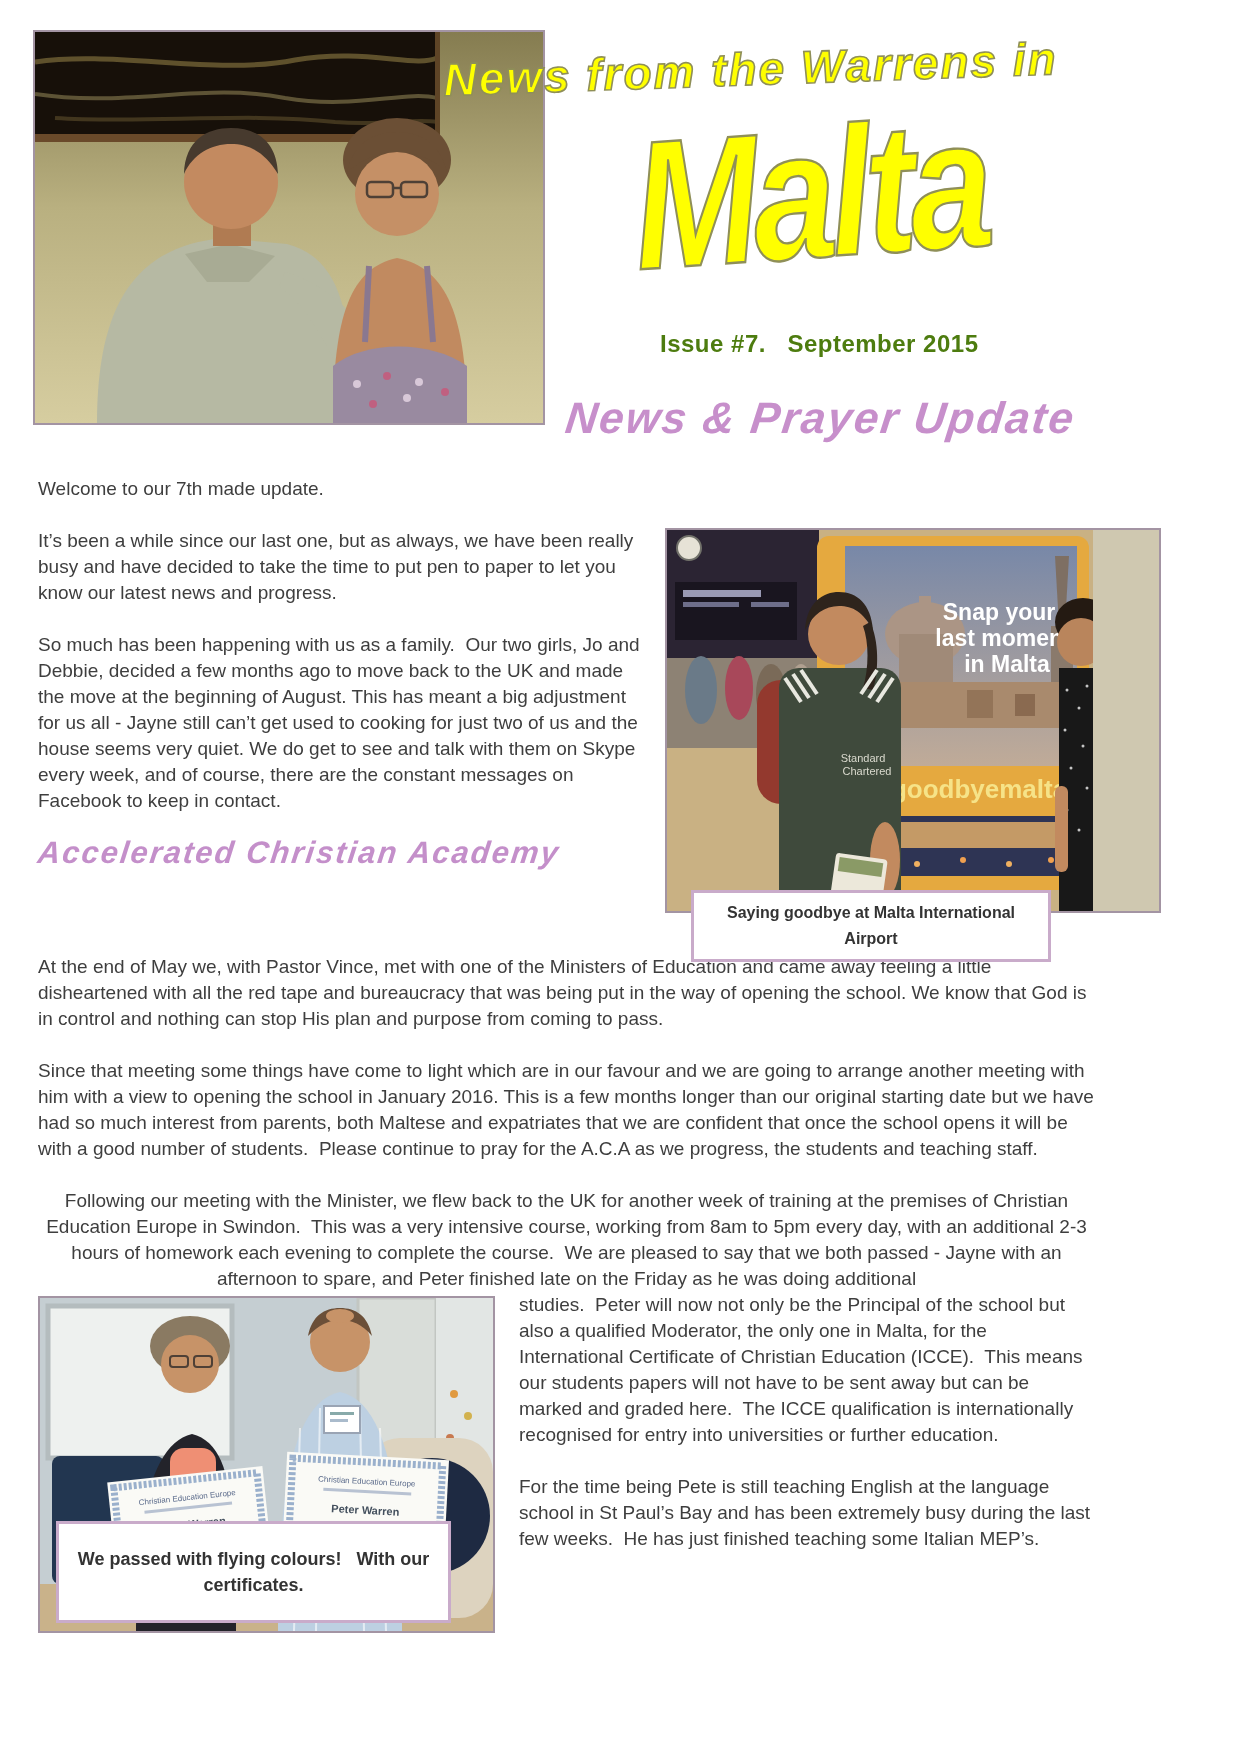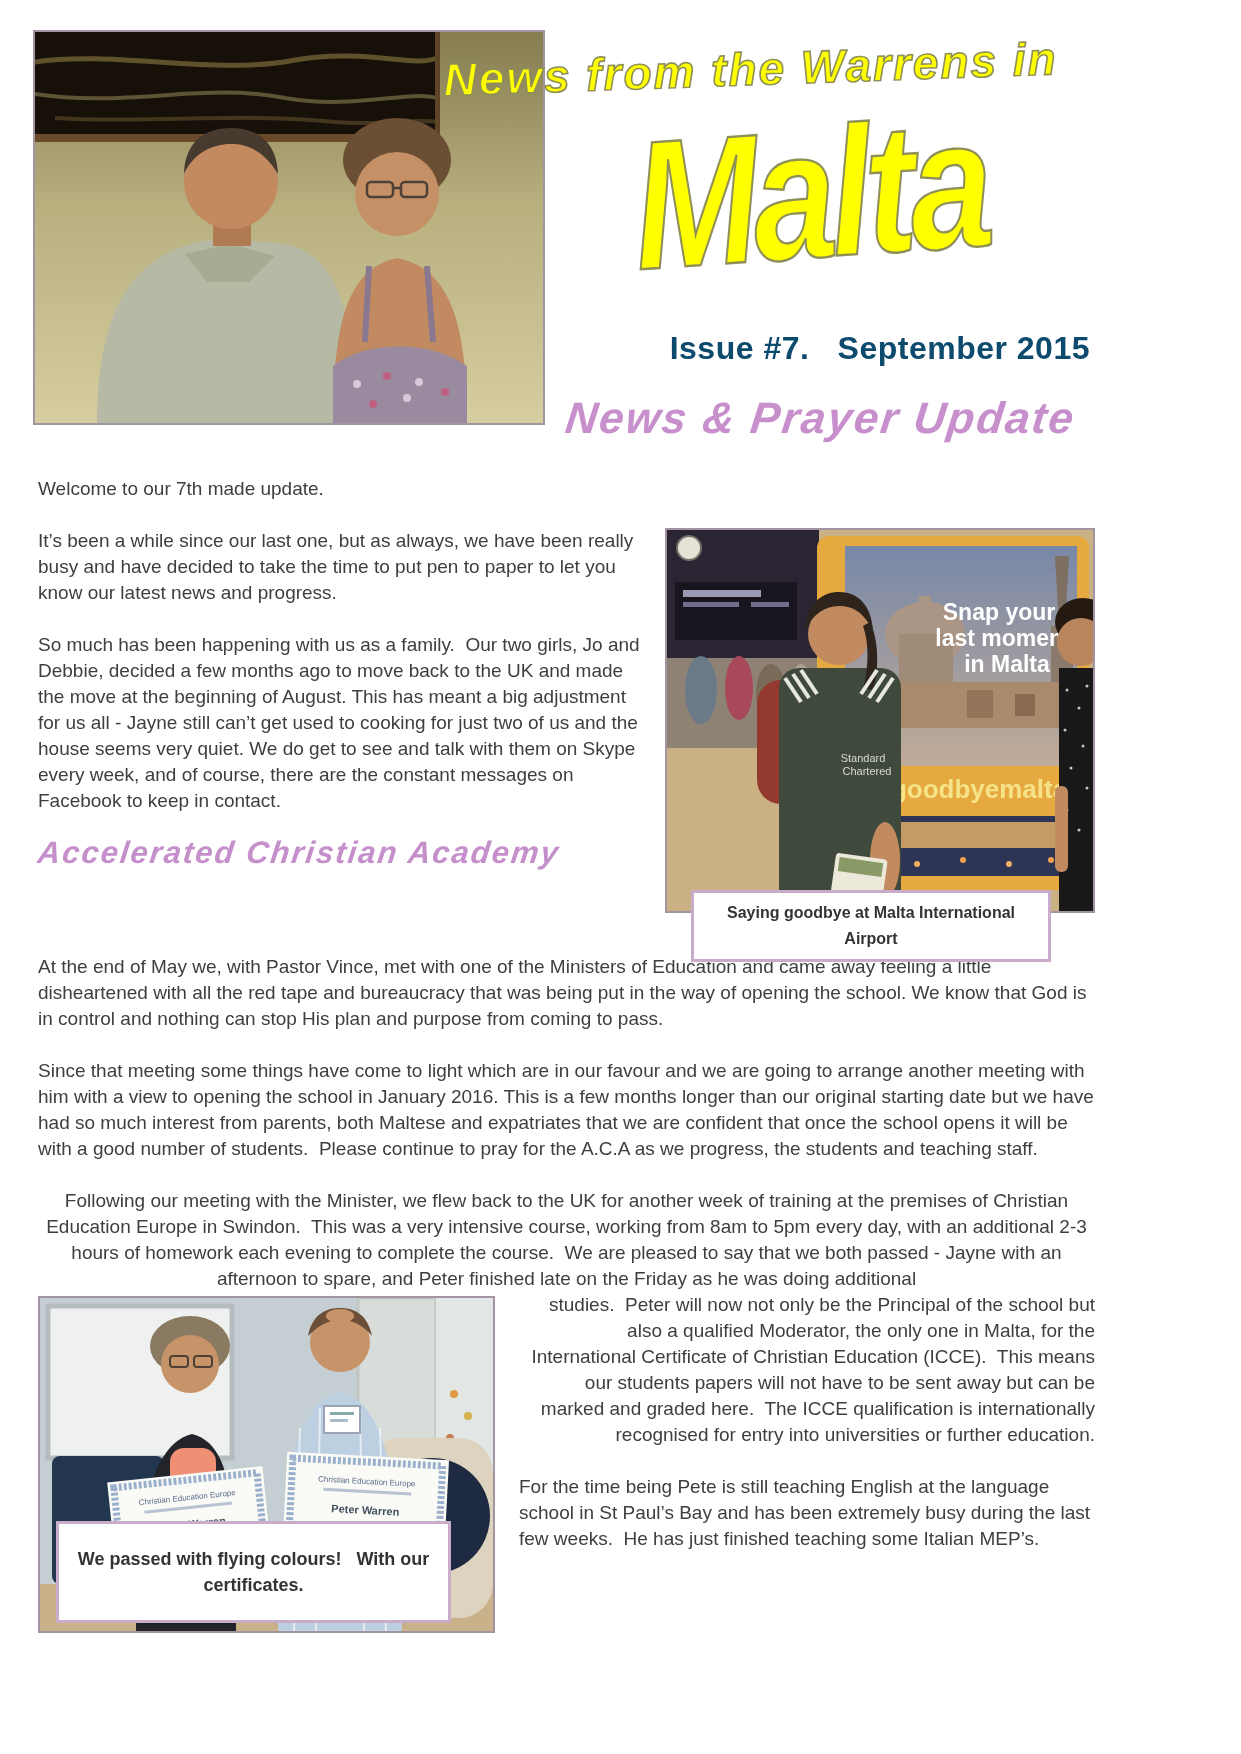--- a/index.html
+++ b/index.html
@@ -18,43 +18,43 @@
     color:#ffff00; -webkit-text-stroke:1.6px #8f8f58;
     transform:rotate(-2deg);
   }
   .title-word {
     position:absolute; left:600px; top:108px; width:420px; text-align:center;
     font-size:150px; font-weight:bold; font-style:italic; letter-spacing:-6px;
     color:#ffff00; -webkit-text-stroke:2px #8f8f58;
     transform:rotate(-4deg) scaleY(1.22); transform-origin:center;
   }
   .issue-line {
-    position:absolute; left:660px; top:330px; width:430px; text-align:right;
-    font-size:32px; font-weight:bold; color:#0c4a6e; letter-spacing:.5px;
+    position:absolute; left:660px; top:330px; width:430px; 
+    font-size:24px; font-weight:bold; color:#4d7c0f; letter-spacing:.5px;
   }
   .subtitle {
     position:absolute; left:548px; top:393px; width:545px; text-align:center;
     font-size:44px; font-weight:bold; font-style:italic; letter-spacing:2px;
     color:#c78fcb; transform:skewX(-7deg);
   }
   
   .main { padding:6px 146px 0 38px; font-size:19px; line-height:26px; color:#3e3e3e; }
   .main p { margin:0 0 26px; }
-  .main p.joined-top { margin-top:0;text-align:right; }
+  .main p.joined-top { margin-top:0; }
   .main p.joined-bottom { margin-bottom:0;text-align:center; }
   .bold { font-weight:normal; }
   .section-heading {
     font-size:31px; font-weight:bold; font-style:italic; letter-spacing:2px;
     color:#c48fca; margin:16px 0 30px; transform:skewX(-7deg); transform-origin:left center;
   }
   .clear-right { clear:right; }
   
   figure { position:relative; }
   .fig-airport { float:right; width:430px; height:410px; margin:0 0 16px 24px; }
-  .fig-airport .photo-frame { width:430px; height:385px; }
+  .fig-airport .photo-frame { width:496px; height:385px; }
   .fig-cert { float:left; width:457px; height:337px; margin:4px 24px 12px 0; }
   .fig-cert .photo-frame { width:457px; height:337px; }
   .photo-caption {
     position:absolute; background:#fff; border:3px solid #c9abca;
     text-align:center; font-weight:bold; color:#333;
   }
   .fig-airport .photo-caption { left:26px; right:44px; top:362px; font-size:16px; padding:7px 8px; }
   .fig-cert .photo-caption { left:18px; right:44px; bottom:10px; font-size:18px; padding:22px 4px; }
   svg { display:block; }
 </style>

